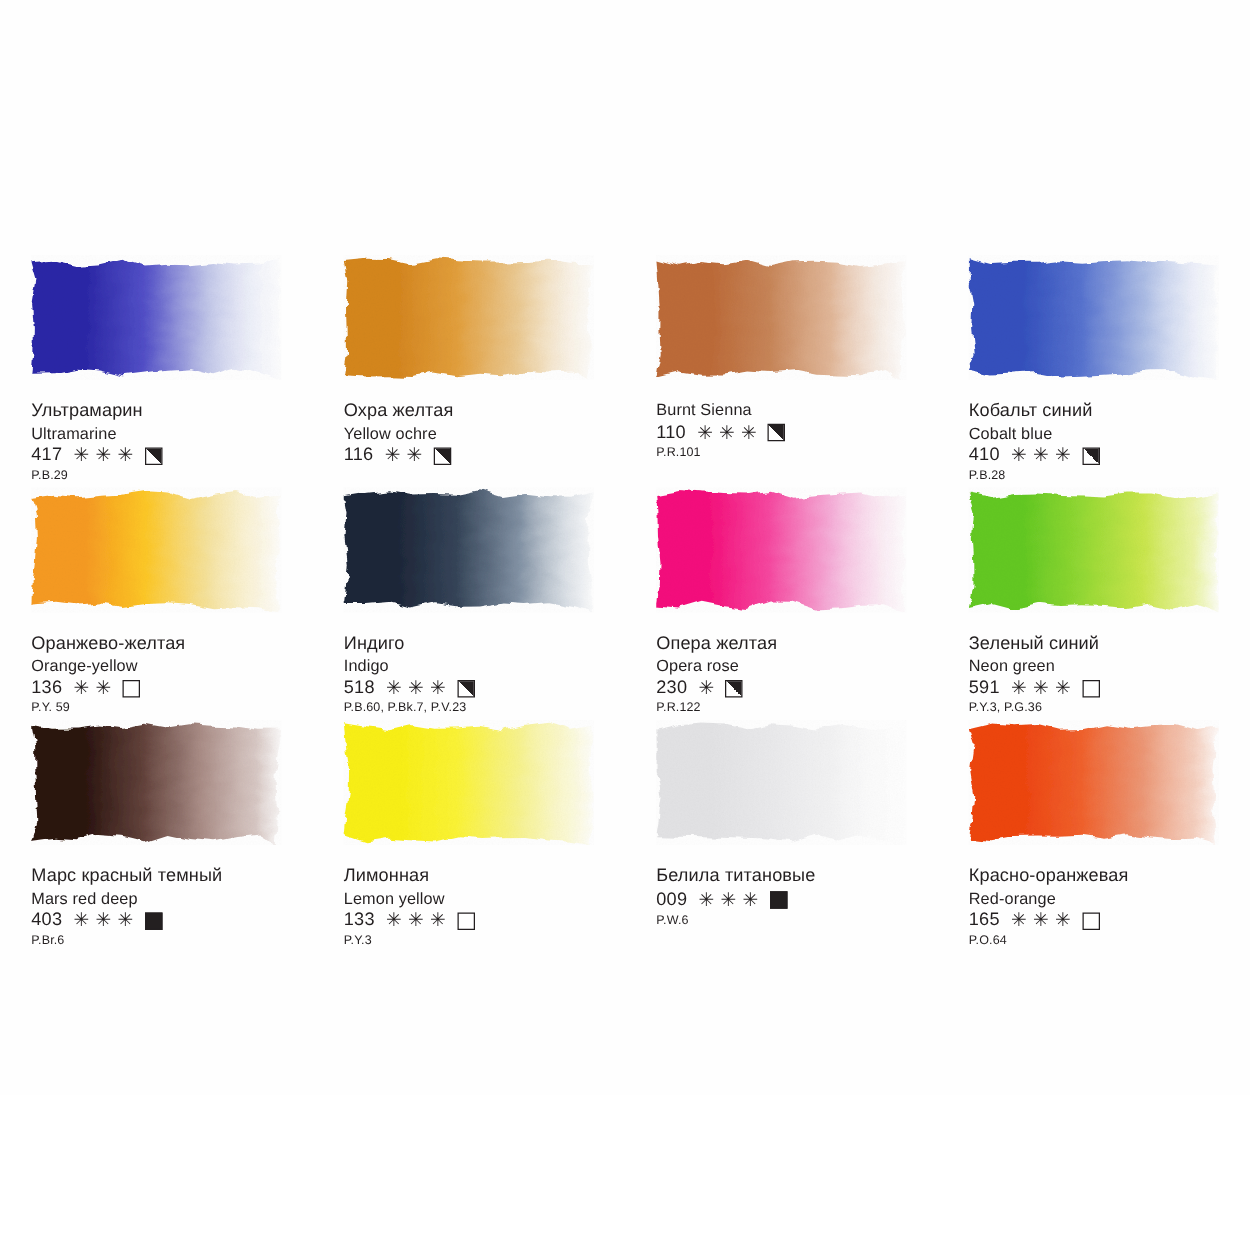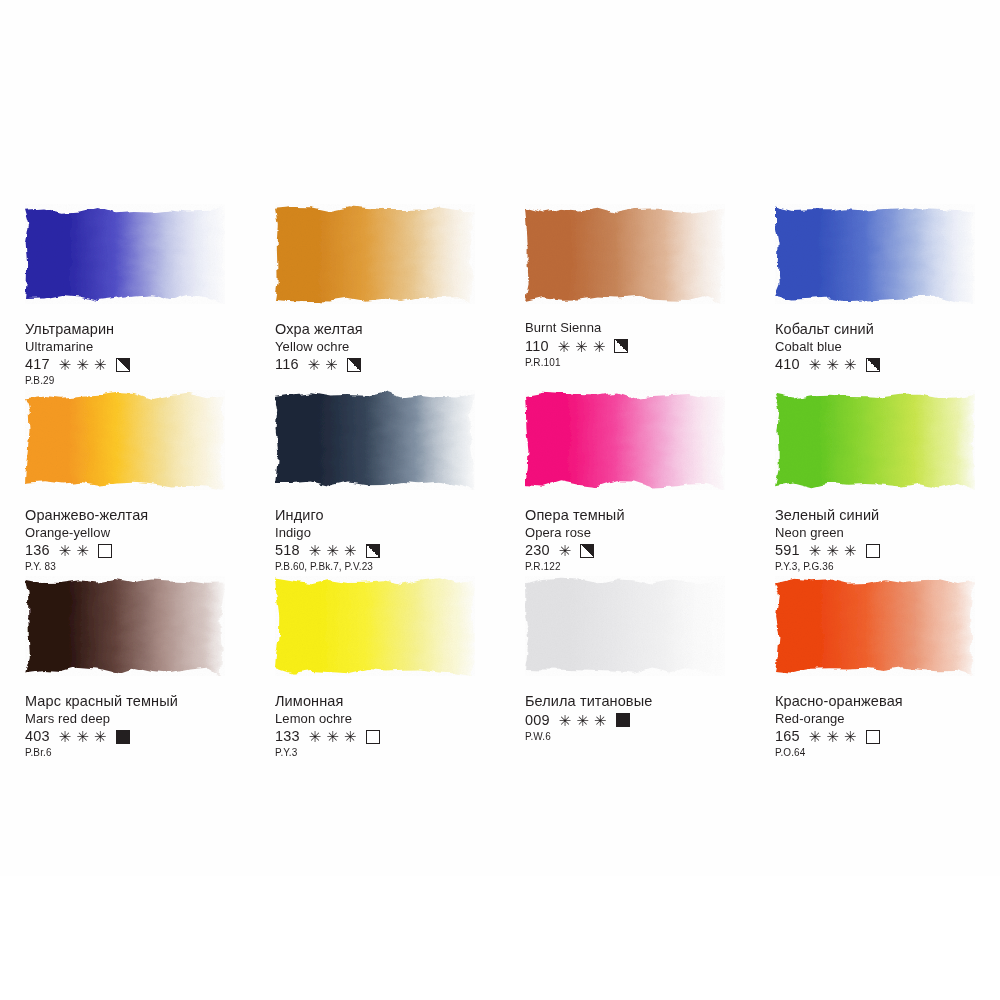--- a/index.html
+++ b/index.html
@@ -258,20 +258,21 @@
           <div class="l-en">Cobalt blue</div>
           <div class="l-row">
             <span class="l-code">410</span>
             <span class="stars">
               <span class="star">✳</span>
               <span class="star">✳</span>
               <span class="star">✳</span>
             </span>
             <span class="lf half"></span>
           </div>
+          <div class="l-pig">P.B.28</div>
         </div>
       </div>
       <div class="cell">
         <div class="swatch-wrap">
           <div class="swatch">
   <svg viewBox="0 0 200 100" preserveAspectRatio="none" aria-hidden="true">
     <defs>
       <linearGradient id="g4" x1="0" y1="0" x2="1" y2="0">
         <stop offset="0%" stop-color="#f59a22" stop-opacity="1"></stop>
         <stop offset="22%" stop-color="#f59a22" stop-opacity="1"></stop>
@@ -302,21 +303,21 @@
           <div class="l-ru">Оранжево-желтая</div>
           <div class="l-en">Orange-yellow</div>
           <div class="l-row">
             <span class="l-code">136</span>
             <span class="stars">
               <span class="star">✳</span>
               <span class="star">✳</span>
             </span>
             <span class="lf empty"></span>
           </div>
-          <div class="l-pig">P.Y. 83</div>
+          <div class="l-pig">P.Y. 59</div>
         </div>
       </div>
       <div class="cell">
         <div class="swatch-wrap">
           <div class="swatch">
   <svg viewBox="0 0 200 100" preserveAspectRatio="none" aria-hidden="true">
     <defs>
       <linearGradient id="g5" x1="0" y1="0" x2="1" y2="0">
         <stop offset="0%" stop-color="#1d2739" stop-opacity="1"></stop>
         <stop offset="22%" stop-color="#1d2739" stop-opacity="1"></stop>
@@ -383,21 +384,21 @@
     <g filter="url(#f6)">
       <path d="M0.0,5.9 L18.2,2.8 L36.4,3.7 L54.5,5.1 L72.7,5.5 L90.9,2.5 L109.1,8.2 L127.3,6.1 L145.5,4.9 L163.6,4.0 L181.8,7.5 L200.0,6.6 L199.6,20.0 L197.5,40.0 L198.8,60.0 L196.6,80.0 L199.2,100.0 L181.8,94.1 L163.6,94.6 L145.5,96.8 L127.3,97.6 L109.1,91.4 L90.9,91.2 L72.7,97.2 L54.5,94.9 L36.4,91.3 L18.2,96.7 L0.0,95.1 L2.8,80.0 L3.4,60.0 L1.4,40.0 L0.9,20.0 Z" fill="url(#g6)"></path>
     </g>
     <g opacity="0.10" style="mix-blend-mode:multiply">
       <rect x="0" y="0" width="200" height="100" filter="url(#t6)" opacity="0.5"></rect>
     </g>
   </svg>
           </div>
         </div>
         <div class="label">
-          <div class="l-ru">Опера темный</div>
+          <div class="l-ru">Опера желтая</div>
           <div class="l-en">Opera rose</div>
           <div class="l-row">
             <span class="l-code">230</span>
             <span class="stars">
               <span class="star">✳</span>
             </span>
             <span class="lf half"></span>
           </div>
           <div class="l-pig">P.R.122</div>
         </div>
@@ -520,21 +521,21 @@
       <path d="M0.0,2.5 L18.2,5.5 L36.4,8.2 L54.5,4.0 L72.7,6.9 L90.9,6.7 L109.1,5.3 L127.3,9.0 L145.5,4.5 L163.6,2.2 L181.8,7.8 L200.0,4.7 L198.0,20.0 L197.0,40.0 L199.3,60.0 L200.0,80.0 L196.4,100.0 L181.8,97.4 L163.6,96.4 L145.5,93.6 L127.3,93.8 L109.1,94.4 L90.9,92.9 L72.7,97.2 L54.5,96.1 L36.4,95.0 L18.2,97.7 L0.0,91.7 L0.8,80.0 L4.0,60.0 L4.2,40.0 L1.7,20.0 Z" fill="url(#g9)"></path>
     </g>
     <g opacity="0.10" style="mix-blend-mode:multiply">
       <rect x="0" y="0" width="200" height="100" filter="url(#t9)" opacity="0.5"></rect>
     </g>
   </svg>
           </div>
         </div>
         <div class="label">
           <div class="l-ru">Лимонная</div>
-          <div class="l-en">Lemon ochre</div>
+          <div class="l-en">Lemon yellow</div>
           <div class="l-row">
             <span class="l-code">133</span>
             <span class="stars">
               <span class="star">✳</span>
               <span class="star">✳</span>
               <span class="star">✳</span>
             </span>
             <span class="lf empty"></span>
           </div>
           <div class="l-pig">P.Y.3</div>

